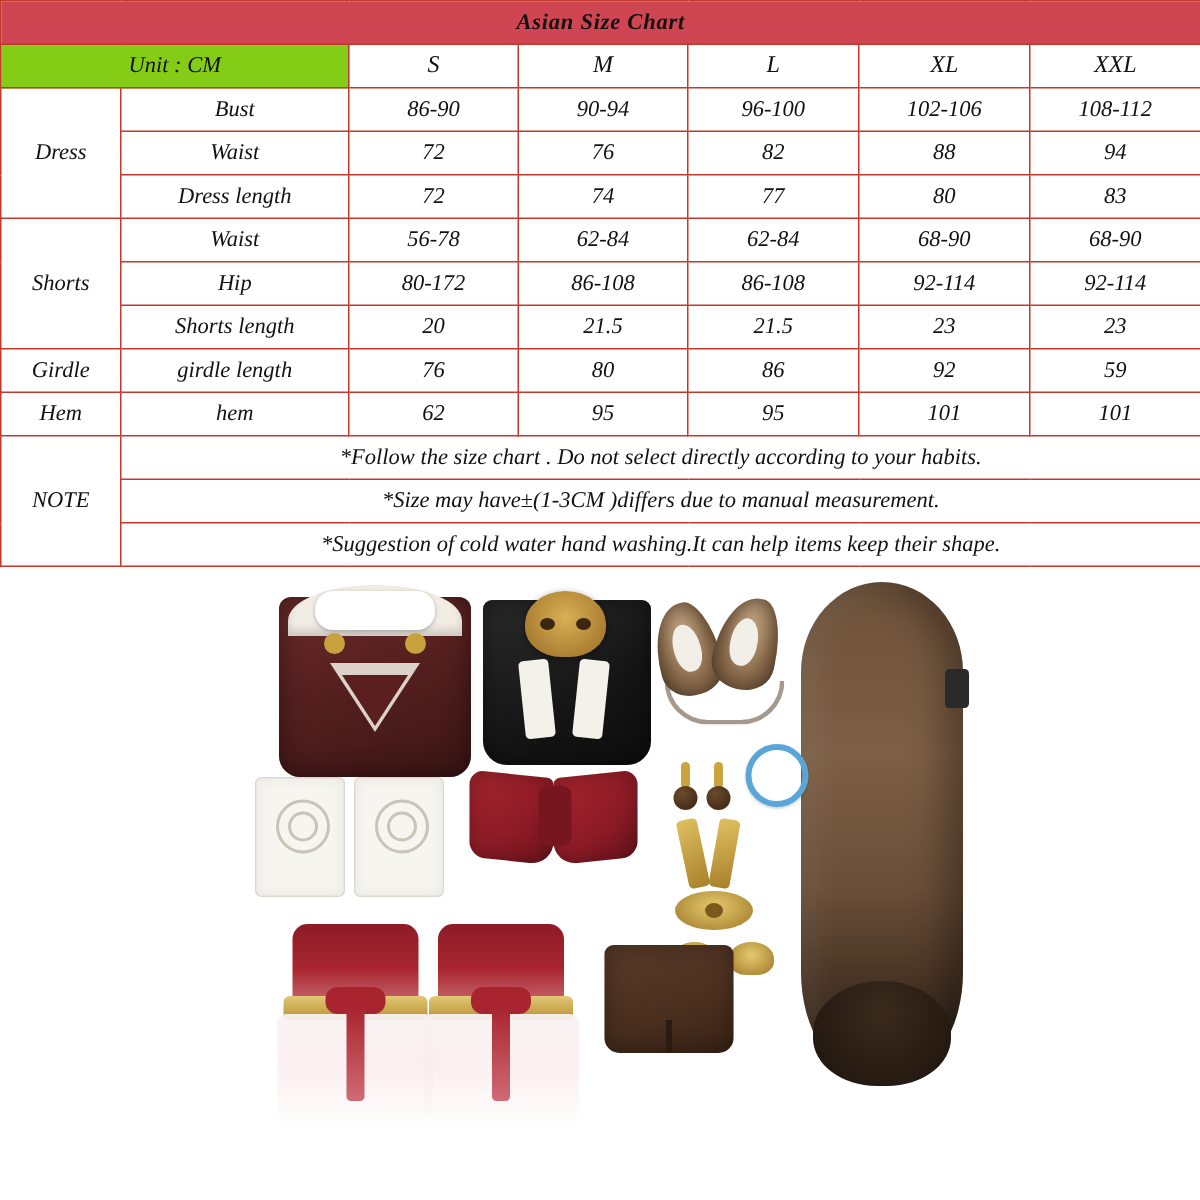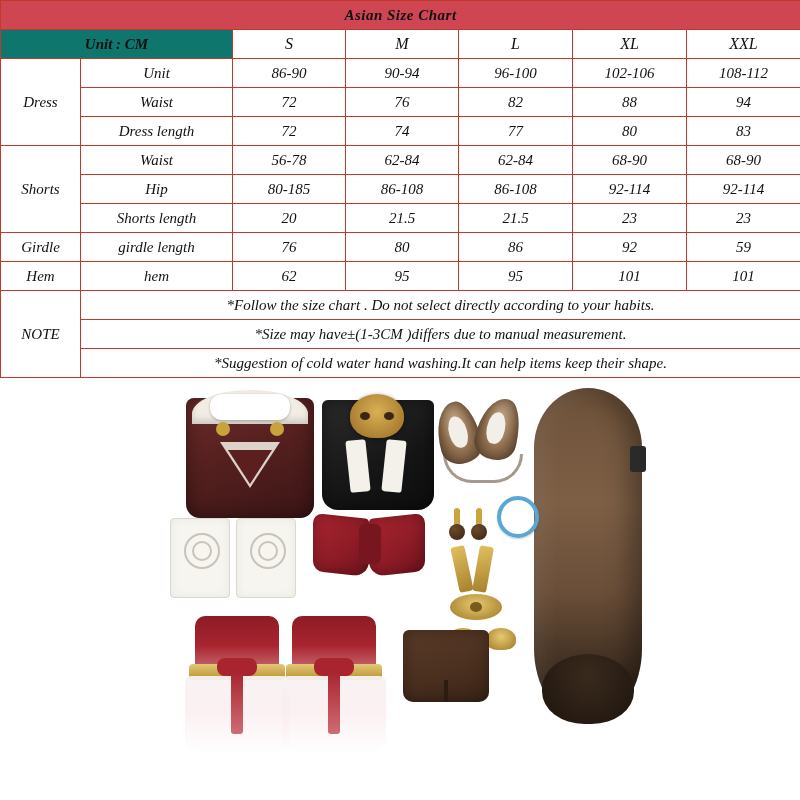--- a/index.html
+++ b/index.html
@@ -42,23 +42,23 @@
     background: #cf4552;
     color: #ffffff;
     font-weight: bold;
     font-size: 19px;
     font-style: italic;
     height: 36px;
     letter-spacing: .5px;
     border: 1px solid #cf4552;
   }
   .head-row td {
-    background: #0f766e;
+    background: #84cc16;
     color: #ffffff;
-    font-weight: bold;
+    font-weight: normal;
     font-style: italic;
     font-size: 15px;
     height: 30px;
     border: 1px solid #cf4552;
   }
   .head-row td.sizecol {
     background: #ffffff;
     color: #111;
     font-weight: normal;
     border: 1px solid #c0392b;
@@ -308,21 +308,21 @@
           <td colspan="2">Unit : CM</td>
           <td class="sizecol">S</td>
           <td class="sizecol">M</td>
           <td class="sizecol">L</td>
           <td class="sizecol">XL</td>
           <td class="sizecol">XXL</td>
         </tr>
 
         <tr>
           <td class="group" rowspan="3">Dress</td>
-          <td class="label">Unit</td>
+          <td class="label">Bust</td>
           <td>86-90</td>
           <td>90-94</td>
           <td>96-100</td>
           <td>102-106</td>
           <td>108-112</td>
         </tr>
         <tr>
           <td class="label">Waist</td>
           <td>72</td>
           <td>76</td>
@@ -343,21 +343,21 @@
           <td class="group" rowspan="3">Shorts</td>
           <td class="label">Waist</td>
           <td>56-78</td>
           <td>62-84</td>
           <td>62-84</td>
           <td>68-90</td>
           <td>68-90</td>
         </tr>
         <tr>
           <td class="label">Hip</td>
-          <td>80-185</td>
+          <td>80-172</td>
           <td>86-108</td>
           <td>86-108</td>
           <td>92-114</td>
           <td>92-114</td>
         </tr>
         <tr>
           <td class="label">Shorts length</td>
           <td>20</td>
           <td>21.5</td>
           <td>21.5</td>

